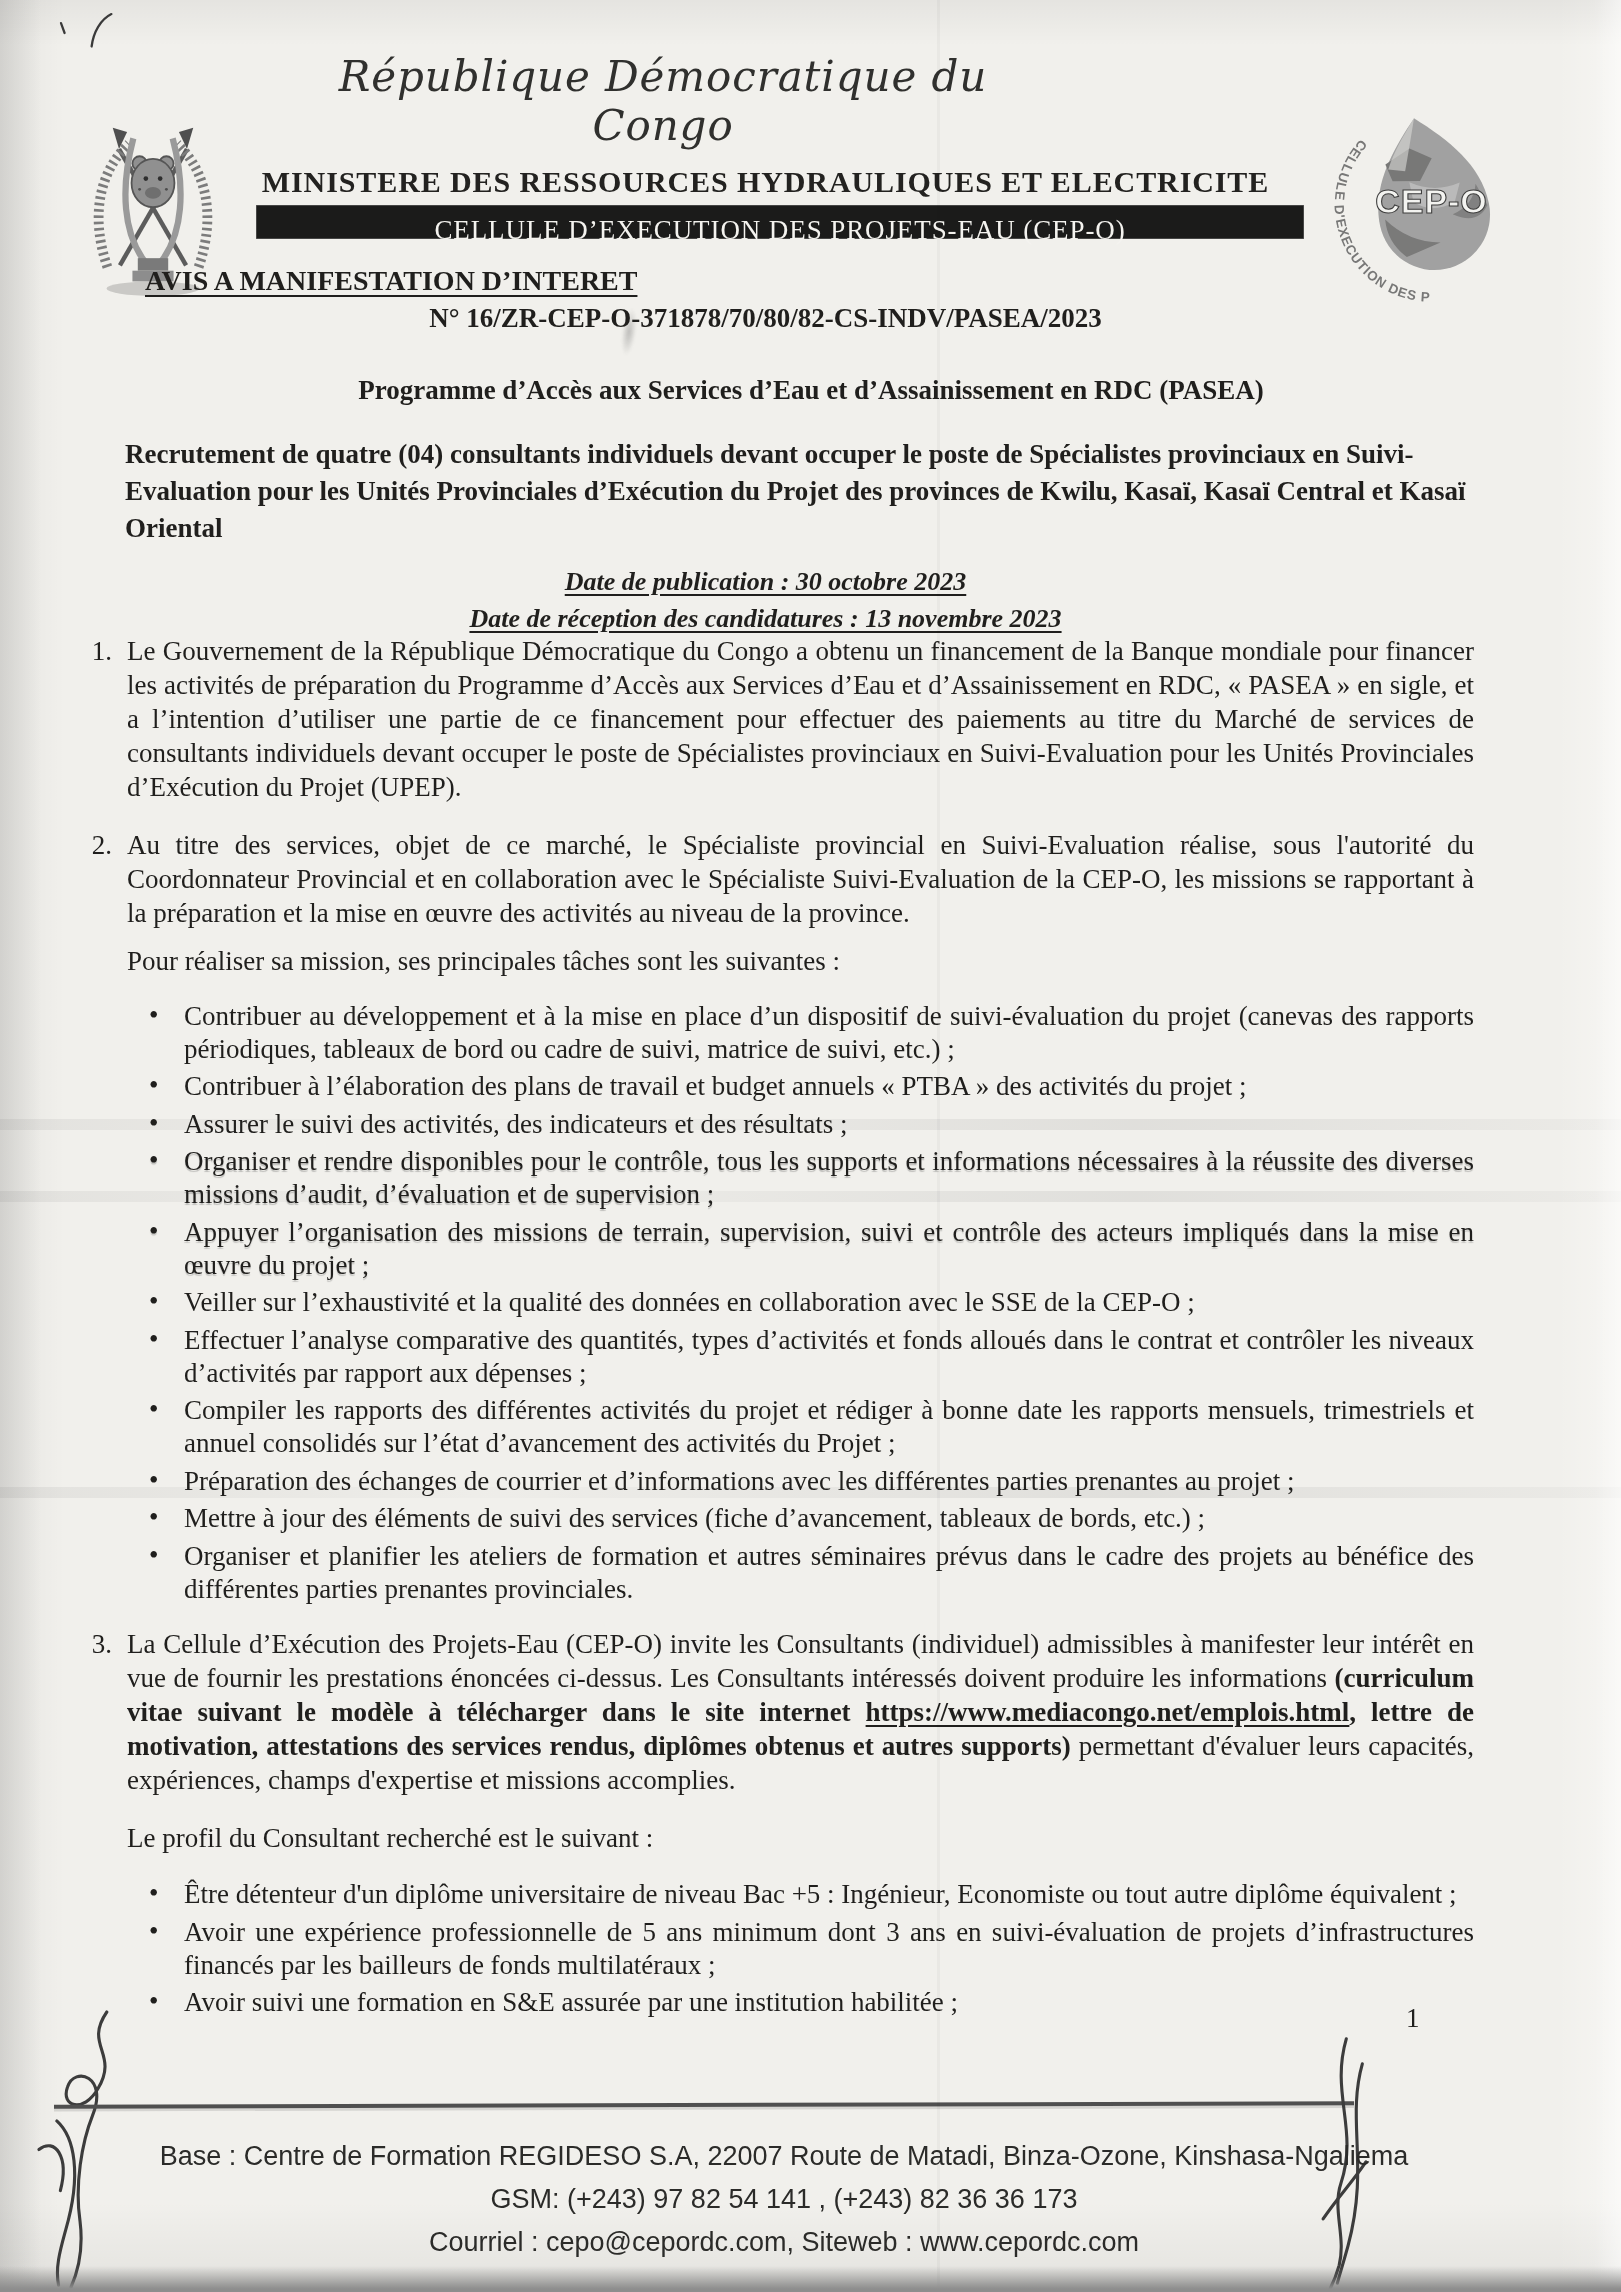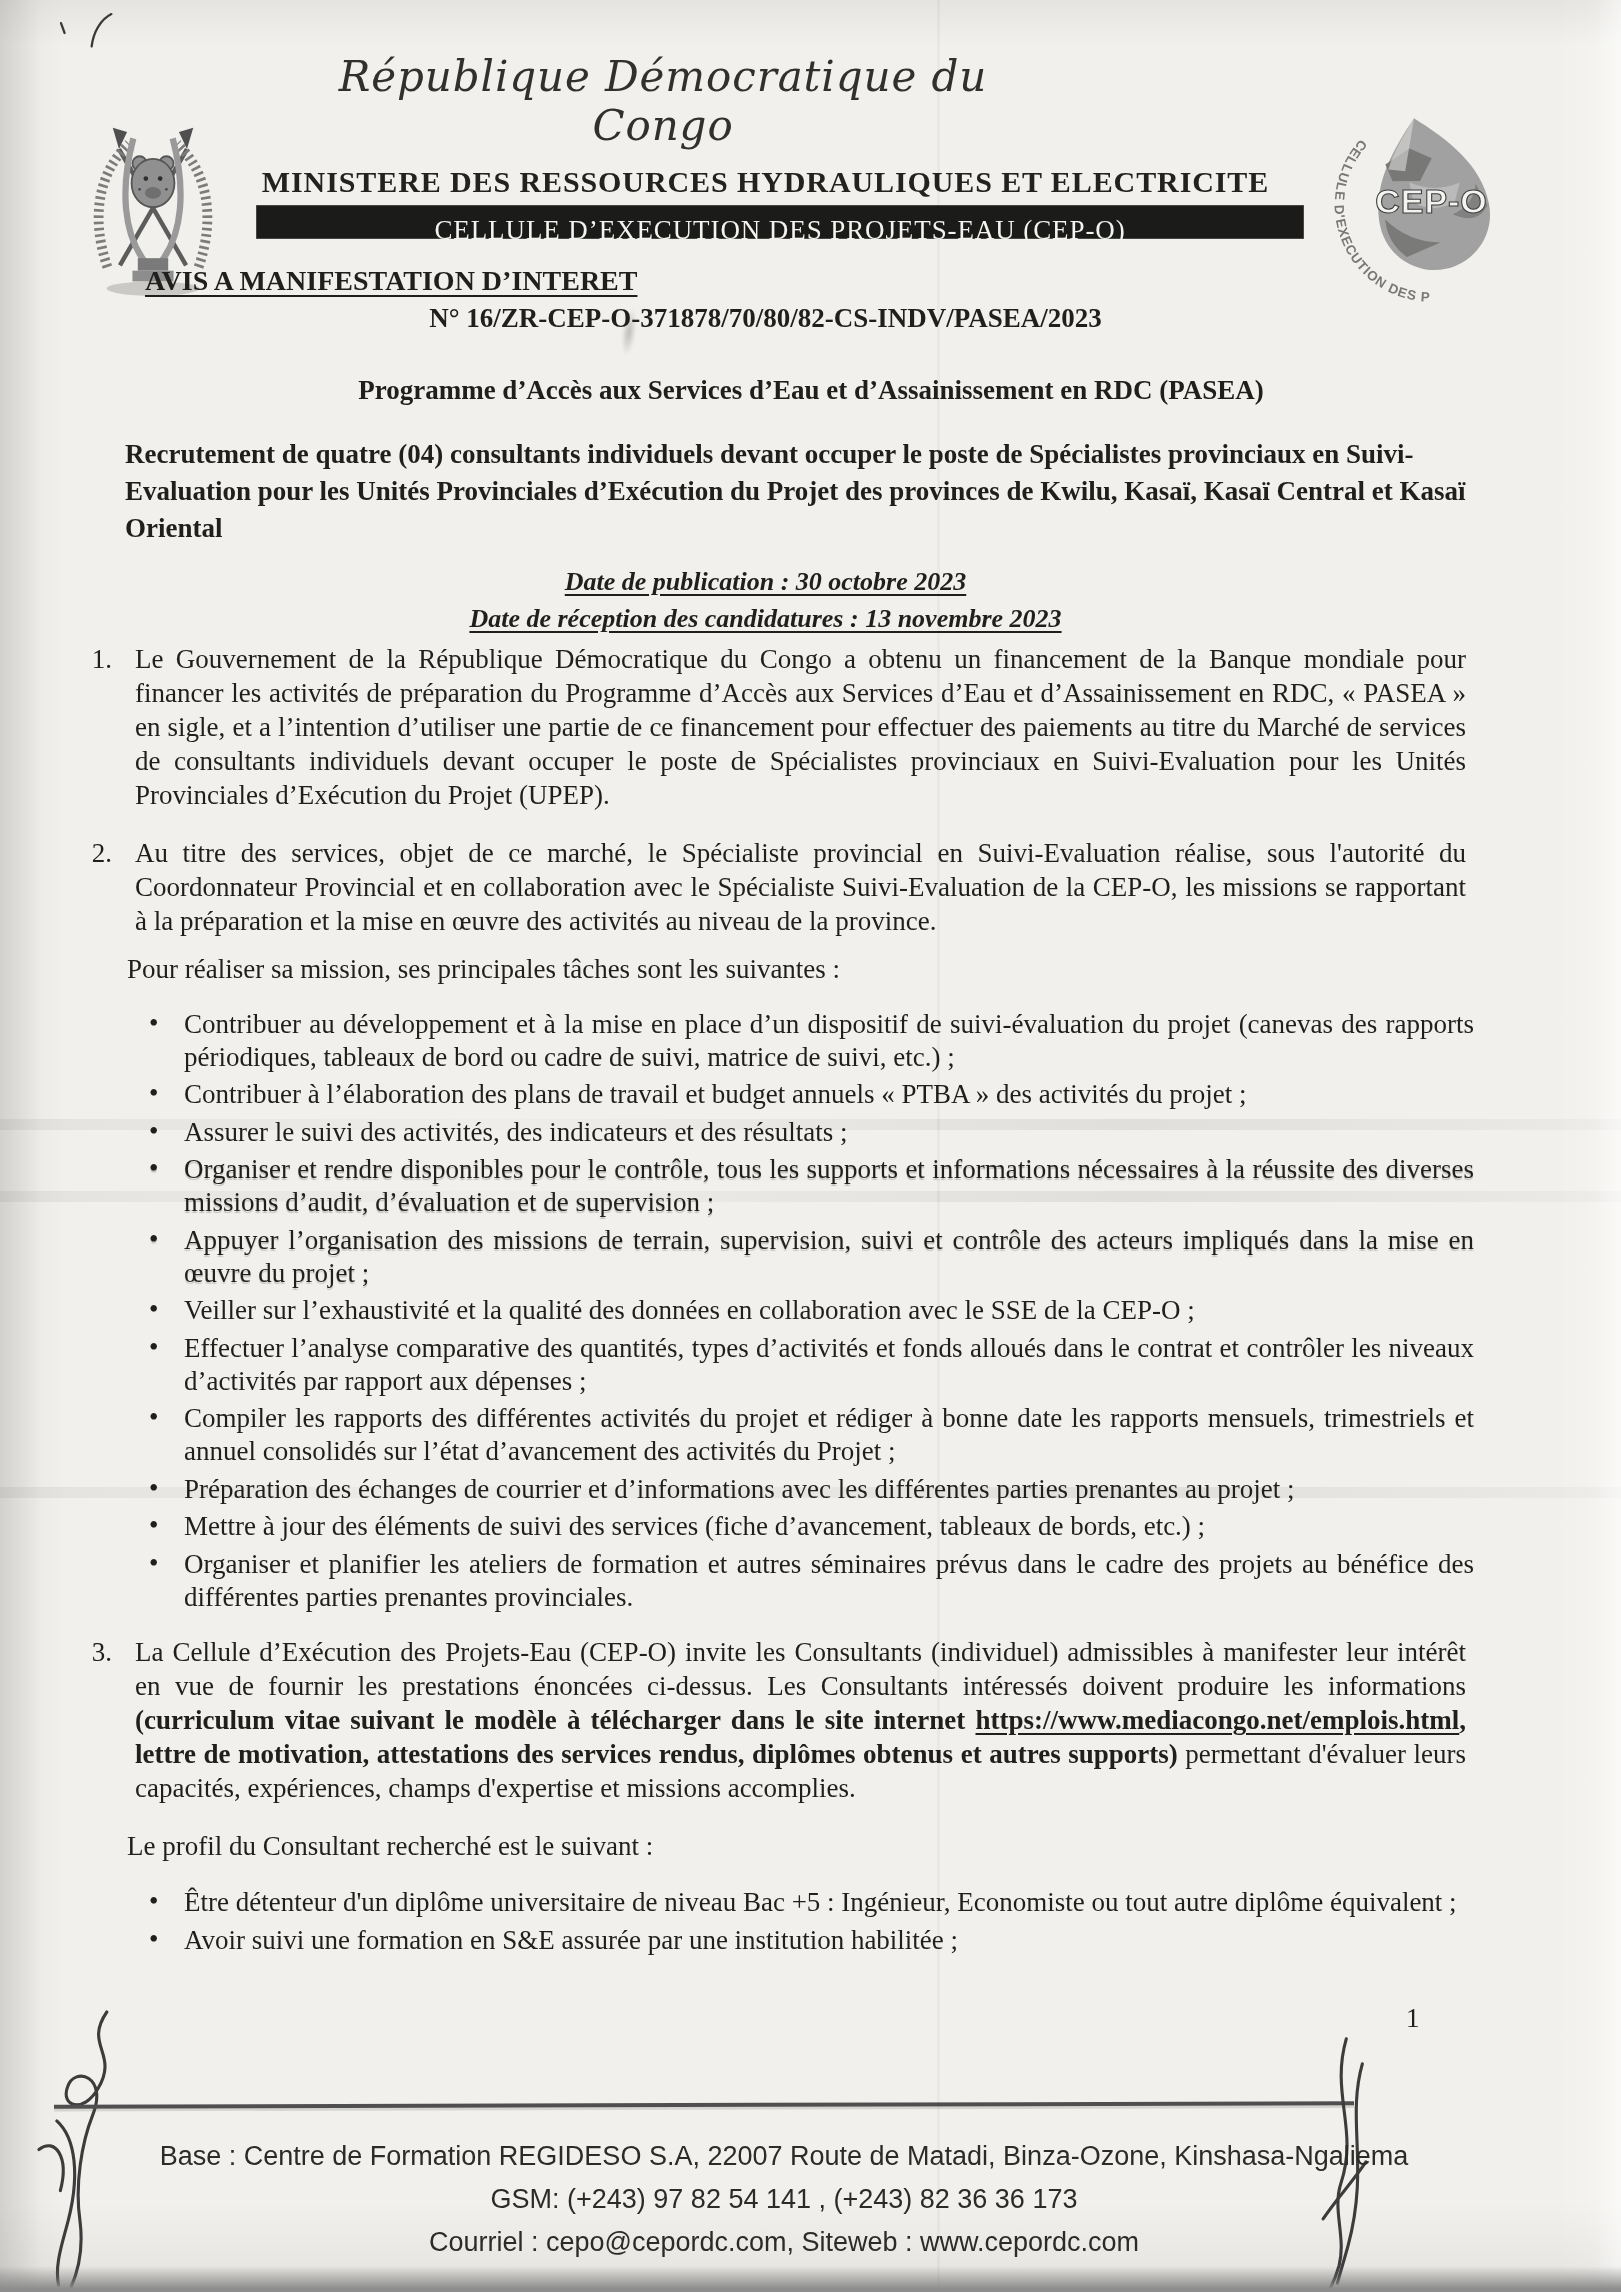--- a/index.html
+++ b/index.html
@@ -26,21 +26,21 @@
   .avis{top:265px;left:145px;width:1209px;text-align:left;font-weight:700;font-size:28px;text-decoration:underline;text-decoration-thickness:2.2px;text-underline-offset:4.5px;}
   .ref{top:303px;left:161px;width:1209px;text-align:center;font-weight:700;font-size:27px;}
   .title-program{top:375px;left:90px;width:1442px;text-align:center;font-weight:700;font-size:27px;}
   .title-recruit{top:436px;left:125px;width:1370px;text-align:left;font-weight:700;font-size:27px;line-height:37px;}
   .dates{top:563px;left:161px;width:1209px;text-align:center;font-weight:700;font-style:italic;font-size:26px;line-height:37px;}
   .dates div{text-decoration:underline;text-decoration-thickness:1.8px;text-underline-offset:3.6px;}
   
   .content{top:634px;left:90px;width:1384px;font-size:27px;line-height:34px;text-align:justify;}
   .npara{position:relative;padding-left:37px;margin:0 0 24px 0;}
   .pnum{position:absolute;left:1.8px;top:0;}
-  .npara p{margin:8px;text-align:justify;}
+  .npara p{margin:0;text-align:justify;}
   .tasks-intro{padding-left:37px;margin:14.3px 0 0 0;text-align:left;}
   ul.blist{list-style:none;margin:21.5px 0 0 0;padding:0 0 0 94px;}
   ul.blist li{position:relative;line-height:33px;margin-bottom:4.5px;text-align:justify;}
   ul.blist li::before{content:"•";position:absolute;left:-35px;top:-0.9px;font-size:27px;color:#201f1d;}
   ul.tasks li:nth-child(4){text-shadow:0 1.8px 0.9px rgba(70,70,70,0.28);filter:blur(0.3px);}
   ul.tasks li:nth-child(5){text-shadow:0 1.8px 0.9px rgba(70,70,70,0.24);filter:blur(0.3px);}
   .p3{margin-top:21.5px;}
   .bold{font-weight:700;}
   .bold-url{font-weight:700;text-decoration:underline;text-decoration-thickness:2.2px;text-underline-offset:3.6px;}
   .profile-intro{padding-left:37px;margin:12.5px 0 0 0;text-align:left;}
@@ -150,20 +150,21 @@
 
     <div class="npara p3">
       <span class="pnum">3.</span>
       <p><span>La Cellule d’Exécution des Projets-Eau (CEP-O) invite les Consultants (individuel) admissibles à manifester leur intérêt en vue de fournir les prestations énoncées ci-dessus. Les Consultants intéressés doivent produire les informations </span><span class="bold">(curriculum vitae suivant le modèle à télécharger dans le site internet </span><span class="bold-url">https://www.mediacongo.net/emplois.html</span><span class="bold">, lettre de motivation, attestations des services rendus, diplômes obtenus et autres supports)</span><span> permettant d'évaluer leurs capacités, expériences, champs d'expertise et missions accomplies.</span></p>
     </div>
 
     <p class="profile-intro">Le profil du Consultant recherché est le suivant :</p>
 
     <ul class="blist profile">
       <li>Être détenteur d'un diplôme universitaire de niveau Bac +5 : Ingénieur, Economiste ou tout autre diplôme équivalent ;</li>
+      <li>Avoir une expérience professionnelle de 5 ans minimum dont 3 ans en suivi-évaluation de projets d’infrastructures financés par les bailleurs de fonds multilatéraux ;</li>
       <li>Avoir suivi une formation en S&amp;E assurée par une institution habilitée ;</li>
     </ul>
 
   </div>
 
   <div class="abs page-num">1</div>
 
   <svg class="abs" style="left:30px;top:2006px" width="125" height="287" viewBox="0 0 140 320">
     <g stroke="#3c3c3c" stroke-width="3.5" fill="none" stroke-linecap="round">
       <path d="M86,6 C60,44 100,52 76,92 C60,120 34,112 42,90 C50,66 88,78 70,122 C58,152 50,200 56,240 C60,272 54,296 46,314"></path>

